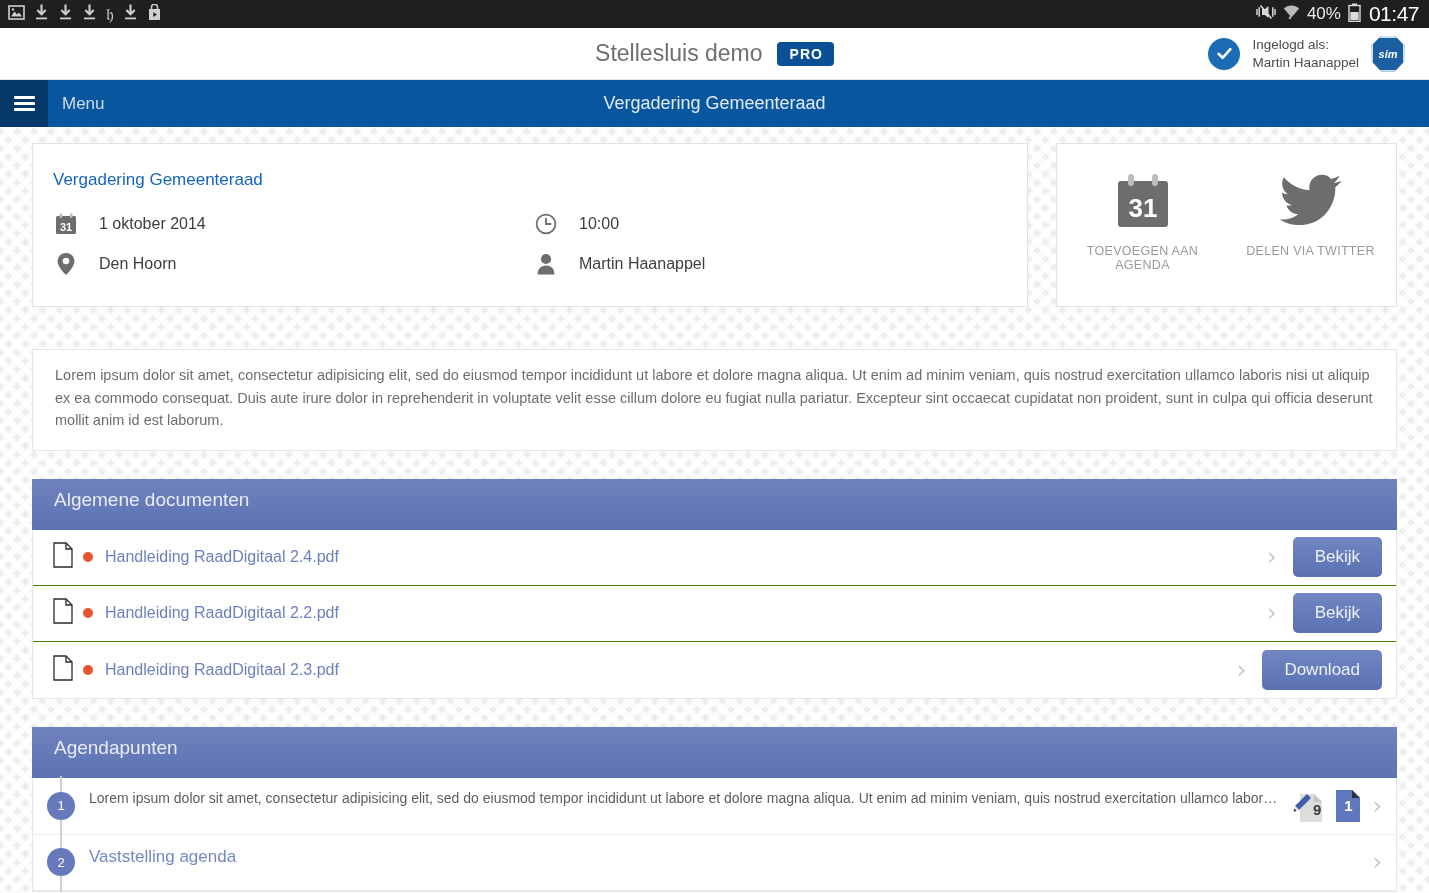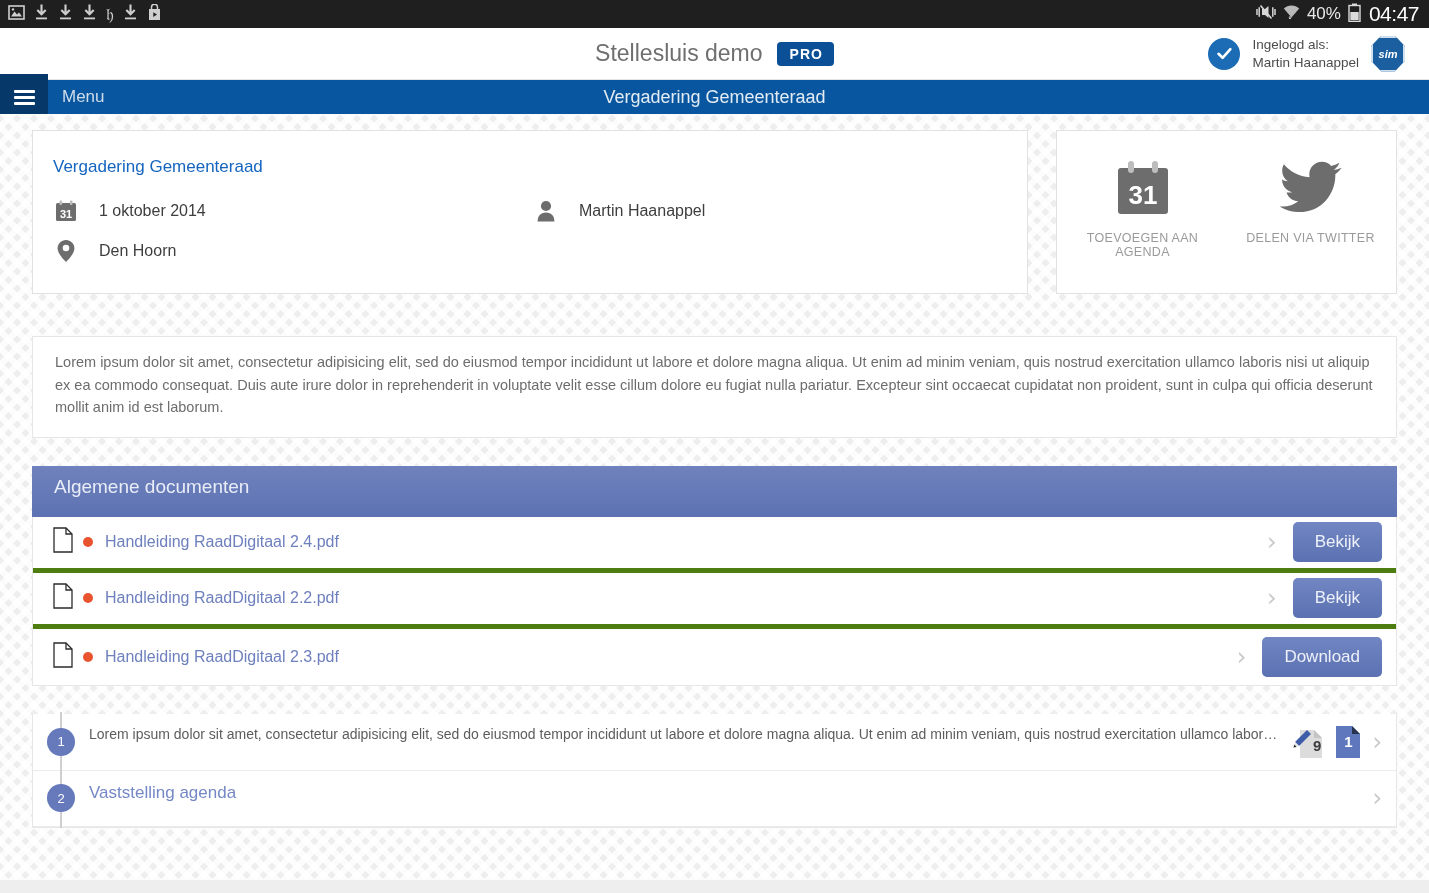--- a/index.html
+++ b/index.html
@@ -105,21 +105,21 @@
   }
   .sim-text {
     color: #fff;
     font-size: 11px;
     font-weight: bold;
     font-style: italic;
   }
 
   
   .nav-bar {
-    height: 34px;
+    height: 47px;
     background: #08569f;
     display: flex;
     align-items: center;
     position: relative;
   }
   .nav-burger {
     width: 48px; height: 47px;
     background: #06386a;
     display: flex; align-items: center; justify-content: center;
     flex-shrink: 0;
@@ -255,21 +255,21 @@
     background: #fff;
     border: 1px solid #e6e6e6;
     border-top: none;
   }
 
   .doc-row {
     display: flex;
     align-items: center;
     height: 56px;
     padding: 0 14px 0 20px;
-    border-bottom: 5px solid #4d7c0f;
+    border-bottom: 1px solid #4d7c0f;
   }
   .doc-row:last-child { border-bottom: none; }
   .doc-file-ic { width: 30px; flex-shrink: 0; }
   .doc-dot {
     width: 10px; height: 10px;
     border-radius: 50%;
     background: #e8542f;
     margin-right: 12px;
     flex-shrink: 0;
   }
@@ -439,21 +439,21 @@
         </svg>
     </span>
     <span class="sb-battery-pct">40%</span>
     <span class="sb-icon">
       <svg width="13" height="19" viewBox="0 0 13 19">
           <rect x="4" y="0.5" width="5" height="2" fill="#dadada"></rect>
           <rect x="1" y="2.5" width="11" height="16" fill="none" stroke="#dadada" stroke-width="1.4"></rect>
           <rect x="2.3" y="9" width="8.4" height="8.2" fill="#dadada"></rect>
         </svg>
     </span>
-    <span class="sb-clock">04:47</span>
+    <span class="sb-clock">01:47</span>
   </div>
 </div>
 
 <div class="brand-bar">
   <div class="brand-center">
     <span class="brand-title">Stellesluis demo</span>
     <span class="pro-badge">PRO</span>
   </div>
   <div class="brand-right">
     <span class="check-circle">
@@ -509,20 +509,29 @@
                   <path d="M10 1 C5.3 1 1.6 4.7 1.6 9.3 C1.6 15.4 10 23 10 23 C10 23 18.4 15.4 18.4 9.3 C18.4 4.7 14.7 1 10 1 Z" fill="#6d6d6d"></path>
                   <circle cx="10" cy="9" r="3.3" fill="#ffffff"></circle>
                 </svg>
             </span>
             <span class="info-text">Den Hoorn</span>
           </div>
         </div>
         <div class="info-col">
           <div class="info-line">
             <span class="info-icon">
+              <svg width="22" height="22" viewBox="0 0 22 22">
+                  <circle cx="11" cy="11" r="9.4" fill="none" stroke="#6d6d6d" stroke-width="1.8"></circle>
+                  <path d="M11 5.6 V11 H15.6" stroke="#6d6d6d" stroke-width="1.8" fill="none" stroke-linecap="round"></path>
+                </svg>
+            </span>
+            <span class="info-text">10:00</span>
+          </div>
+          <div class="info-line">
+            <span class="info-icon">
               <svg width="20" height="22" viewBox="0 0 20 22">
                   <circle cx="10" cy="6" r="5.1" fill="#6d6d6d"></circle>
                   <path d="M10 12.4 C4.5 12.4 1.6 16 1.6 21.5 H18.4 C18.4 16 15.5 12.4 10 12.4 Z" fill="#6d6d6d"></path>
                 </svg>
             </span>
             <span class="info-text">Martin Haanappel</span>
           </div>
         </div>
       </div>
     </div>
@@ -600,20 +609,21 @@
         <span class="doc-right">
           <span class="chevron">›</span>
           <button class="btn-action">Download</button>
         </span>
       </div>
 
     </div>
   </div>
 
   <div class="panel">
+    <div class="panel-head">Agendapunten</div>
     <div class="panel-body">
 
       <div class="ag-row">
         <div class="ag-rail">
           <span class="ag-num">1</span>
         </div>
         <div class="ag-content">
           <div class="ag-desc">Lorem ipsum dolor sit amet, consectetur adipisicing elit, sed do eiusmod tempor incididunt ut labore et dolore magna aliqua. Ut enim ad minim veniam, quis nostrud exercitation ullamco laboris nisi...</div>
         </div>
         <div class="ag-right">

